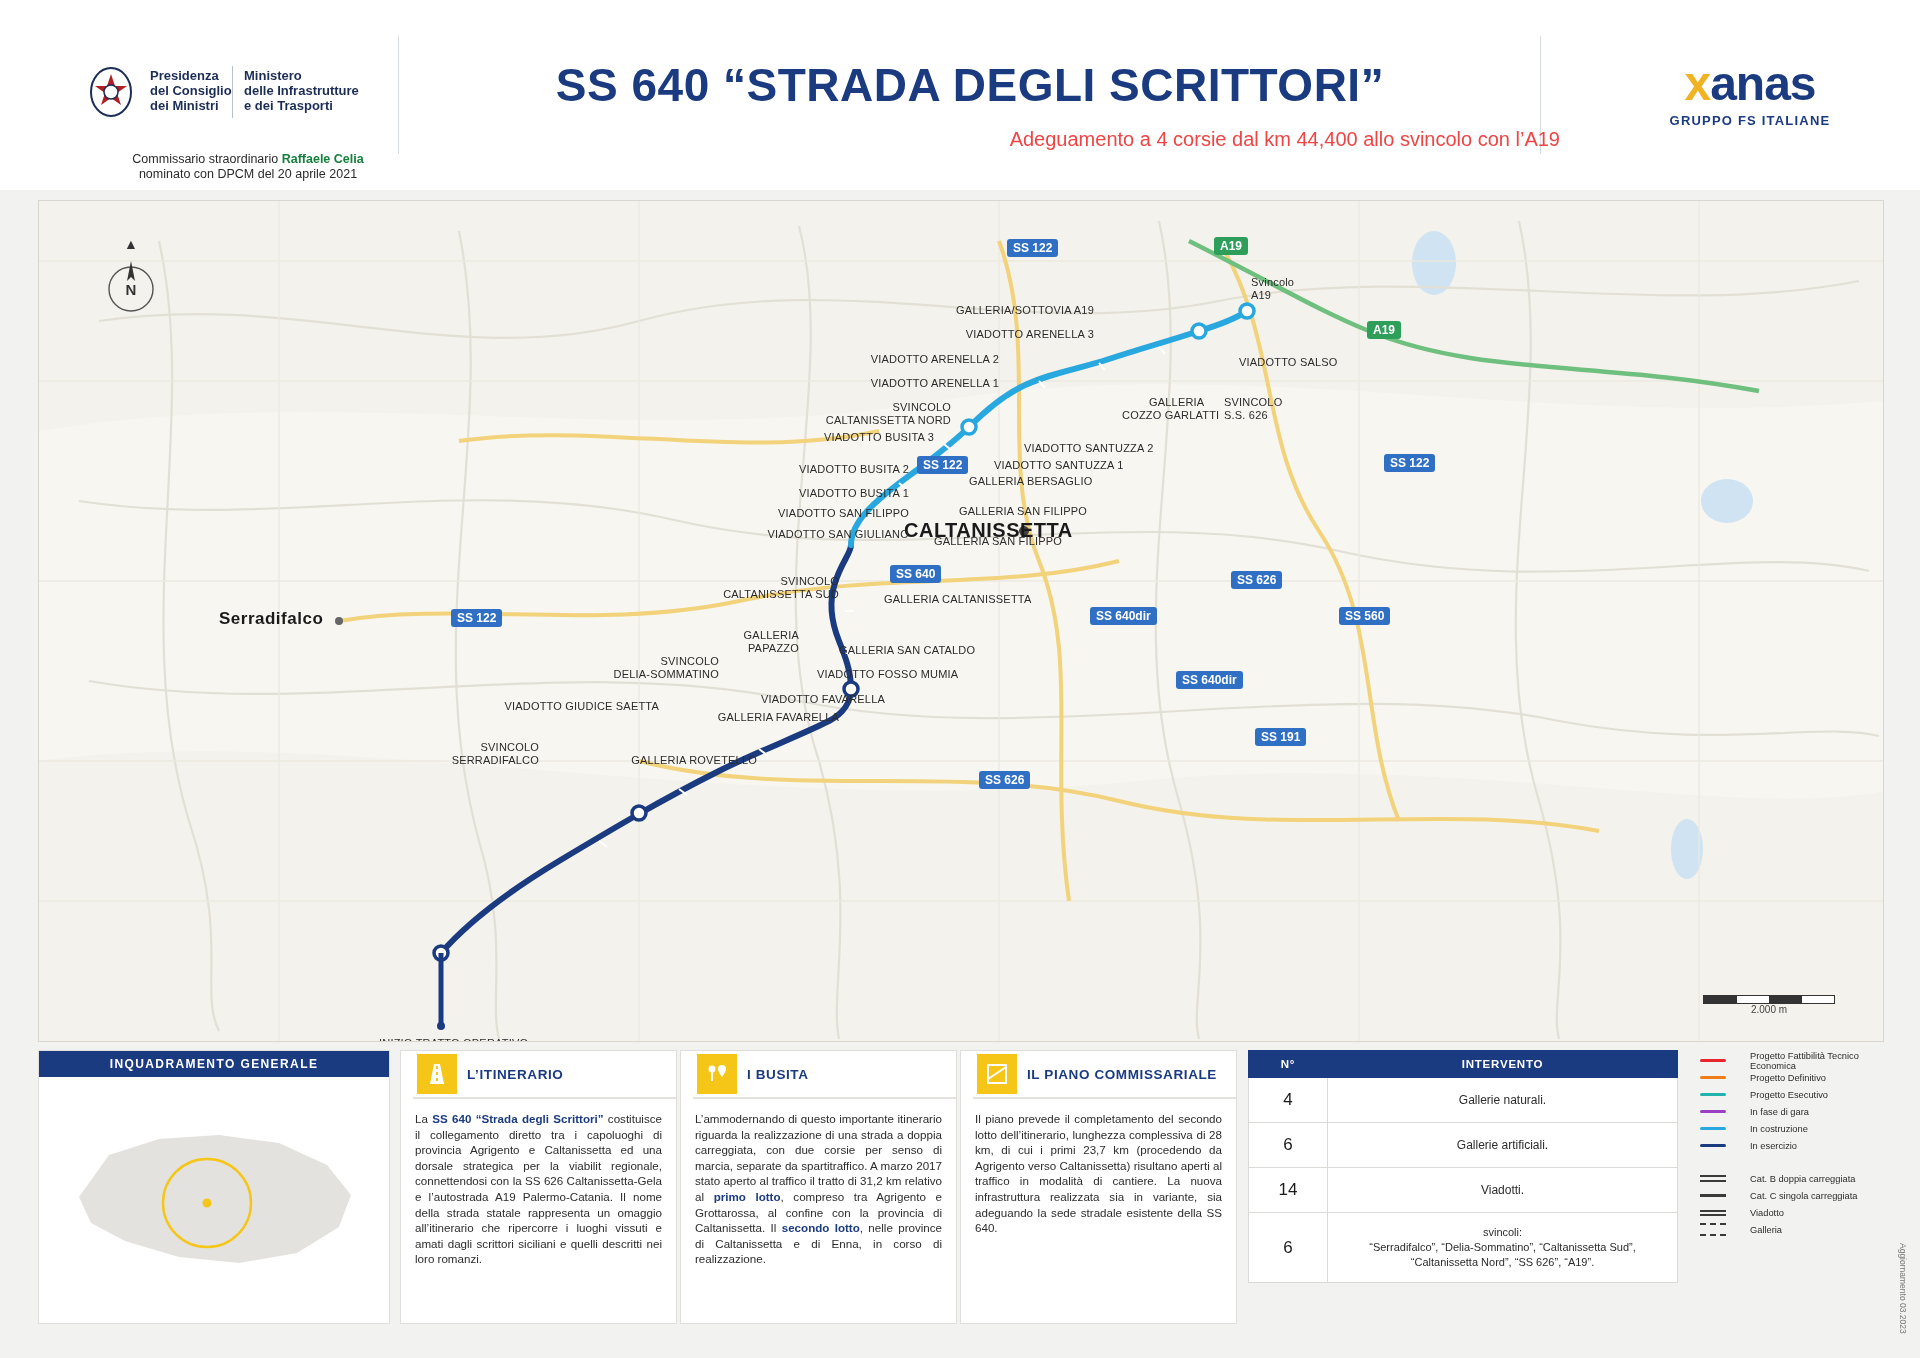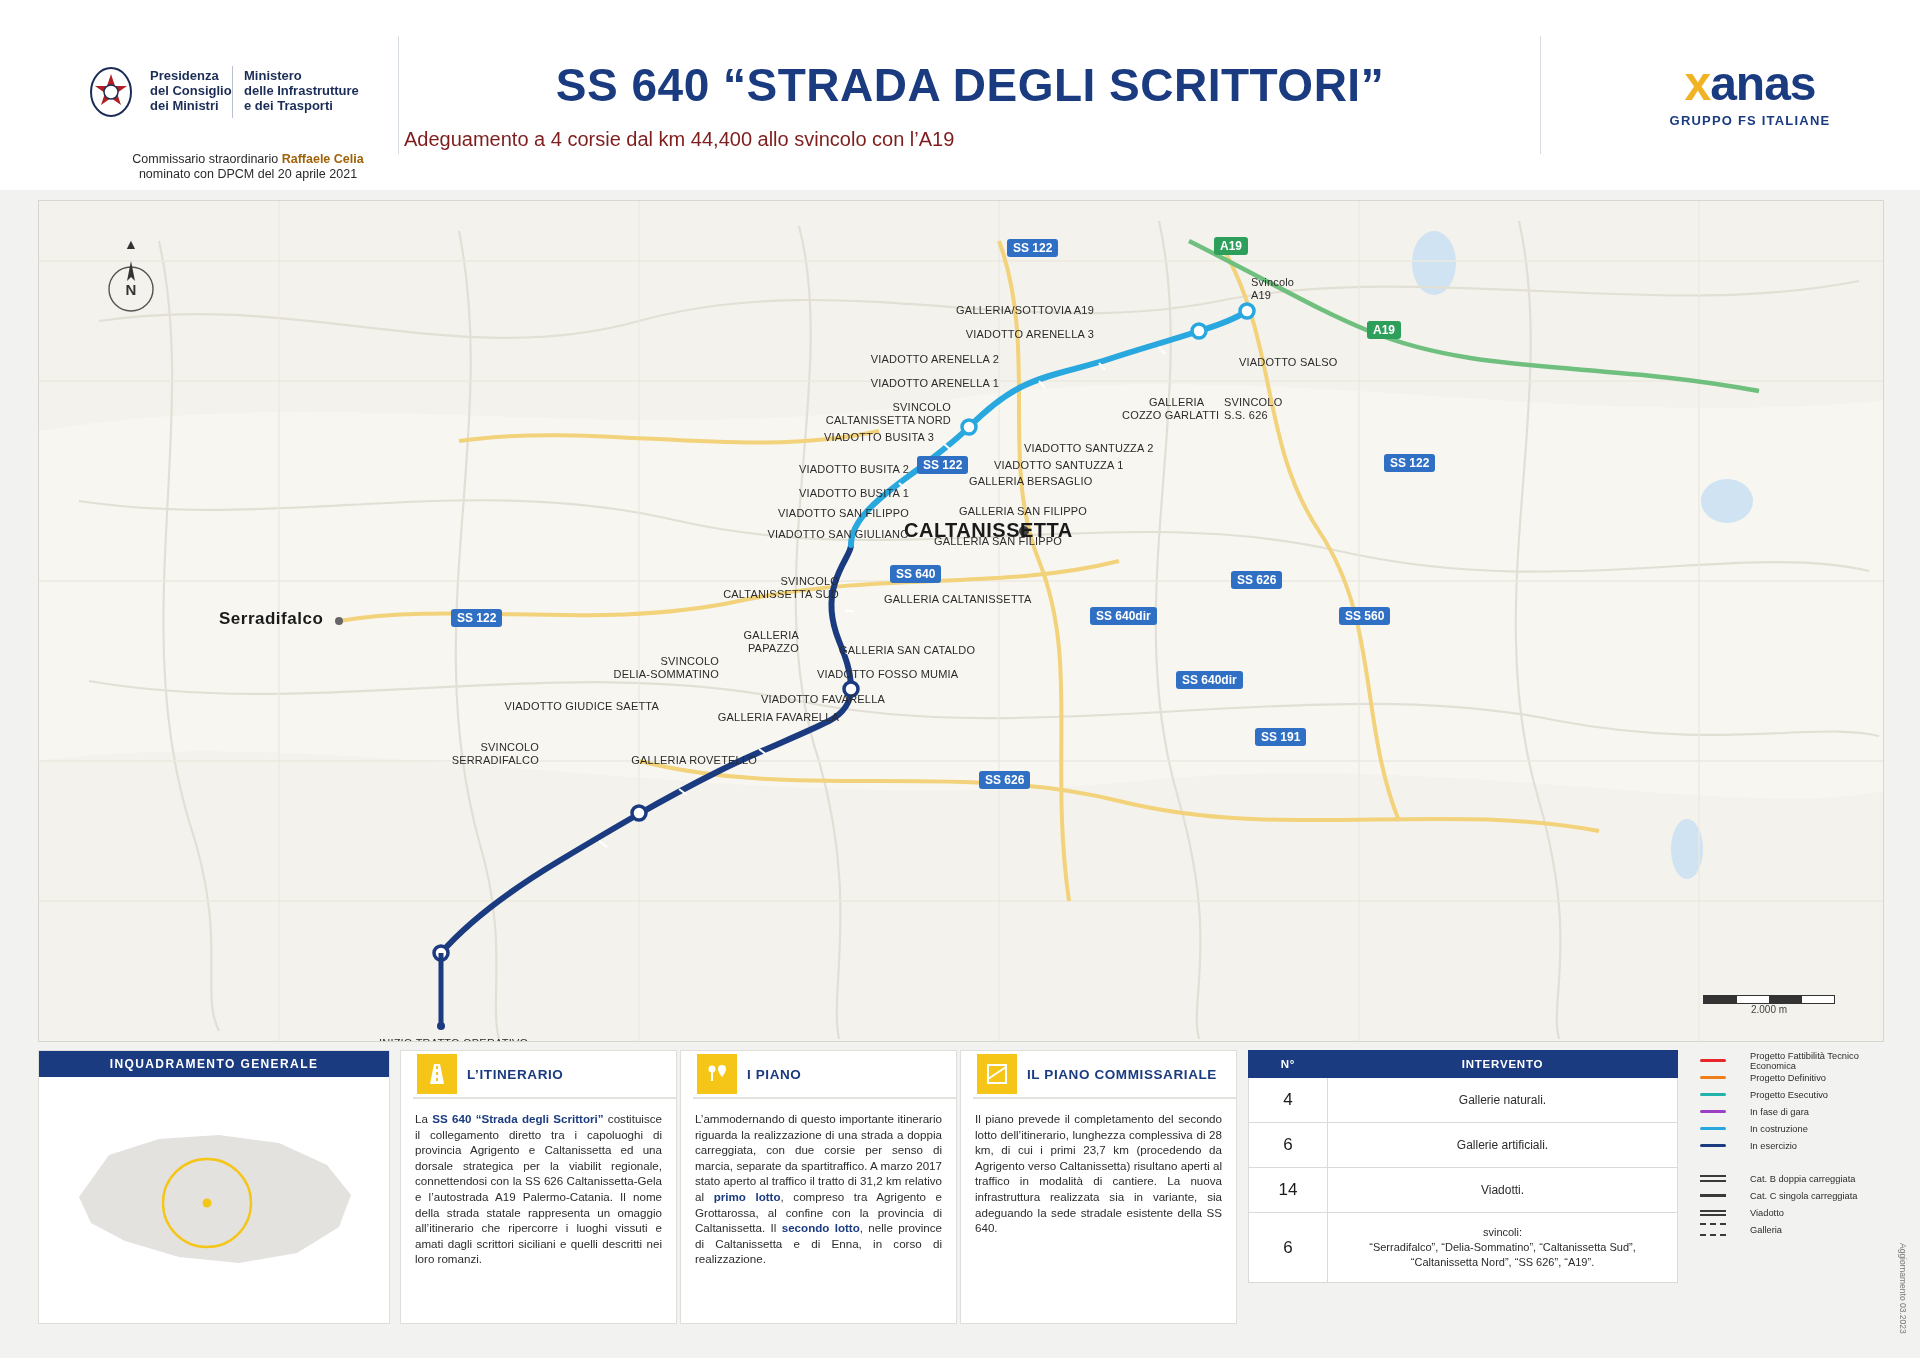--- a/index.html
+++ b/index.html
@@ -7,25 +7,25 @@
   .poster{position:relative;width:1920px;height:1358px;background:#f2f2f0;overflow:hidden;}
 
   
   .header{position:absolute;left:0;top:0;width:1920px;height:190px;background:#ffffff;}
   .emblem{position:absolute;left:88px;top:66px;width:46px;height:52px;}
   .emblem svg{width:46px;height:52px;}
   .gov-text{position:absolute;left:150px;top:68px;font-size:13px;line-height:15px;color:#1b2d57;font-weight:bold;}
   .gov-div{position:absolute;left:232px;top:66px;width:1px;height:52px;background:#b9c0cf;}
   .min-text{position:absolute;left:244px;top:68px;font-size:13px;line-height:15px;color:#1b2d57;font-weight:bold;}
   .commissario{position:absolute;left:88px;top:152px;width:320px;text-align:center;font-size:12.5px;line-height:15px;color:#2a2a2a;}
-  .commissario b{color:#a16207;}
+  .commissario b{color:#15803d;}
   .hdr-sep1{position:absolute;left:398px;top:36px;width:1px;height:118px;background:#d7dbe2;}
   .hdr-sep2{position:absolute;left:1540px;top:36px;width:1px;height:118px;background:#d7dbe2;}
   .title{position:absolute;left:400px;top:58px;width:1140px;text-align:center;font-size:46px;font-weight:bold;color:#1b3b80;letter-spacing:.5px;}
-  .subtitle{position:absolute;left:404px;top:128px;width:1140px;text-align:left;font-size:20px;color:#7f1d1d;}
+  .subtitle{position:absolute;left:420px;top:128px;width:1140px;text-align:right;font-size:20px;color:#ef4444;}
   .anas{position:absolute;left:1640px;top:56px;width:220px;text-align:center;}
   .anas-logo{font-size:48px;font-weight:bold;color:#f0b323;letter-spacing:-1px;}
   .anas-logo .sq{color:#f0b323;}
   .anas-logo .nm{color:#1b3b80;}
   .anas-sub{font-size:13px;font-weight:bold;color:#1b3b80;letter-spacing:1.2px;margin-top:2px;}
 
   
   .map{position:absolute;left:38px;top:200px;width:1844px;height:840px;background:#f7f6f2;border:1px solid #d8d6cf;overflow:hidden;}
   .map-bg{position:absolute;inset:0;}
   .compass{position:absolute;left:62px;top:32px;width:60px;height:96px;}
@@ -293,21 +293,21 @@
 
   <div class="panel card c2">
     <div class="card-head">
       <div class="card-icon">
         <svg width="26" height="26" viewBox="0 0 26 26">
             <circle cx="8" cy="8" r="3.5" fill="#fff"></circle>
             <path d="M8 11 v9" stroke="#fff" stroke-width="2"></path>
             <path d="M18 4 a4 4 0 0 1 4 4 c0 3-4 8-4 8 s-4-5-4-8 a4 4 0 0 1 4-4z" fill="#fff"></path>
           </svg>
       </div>
-      <div class="card-title">I PIANO</div>
+      <div class="card-title">I BUSITA</div>
     </div>
     <div class="card-body">L’ammodernando di questo importante itinerario riguarda la realizzazione di una strada a doppia carreggiata, con due corsie per senso di marcia, separate da spartitraffico. A marzo 2017 stato aperto al traffico il tratto di 31,2 km relativo al <b>primo lotto</b>, compreso tra Agrigento e Grottarossa, al confine con la provincia di Caltanissetta. Il <b>secondo lotto</b>, nelle province di Caltanissetta e di Enna, in corso di realizzazione.</div>
   </div>
 
   <div class="panel card c3">
     <div class="card-head">
       <div class="card-icon">
         <svg width="26" height="26" viewBox="0 0 26 26">
             <rect x="4" y="4" width="18" height="18" fill="none" stroke="#fff" stroke-width="2"></rect>
             <path d="M4 18 L22 6" stroke="#fff" stroke-width="2"></path>

